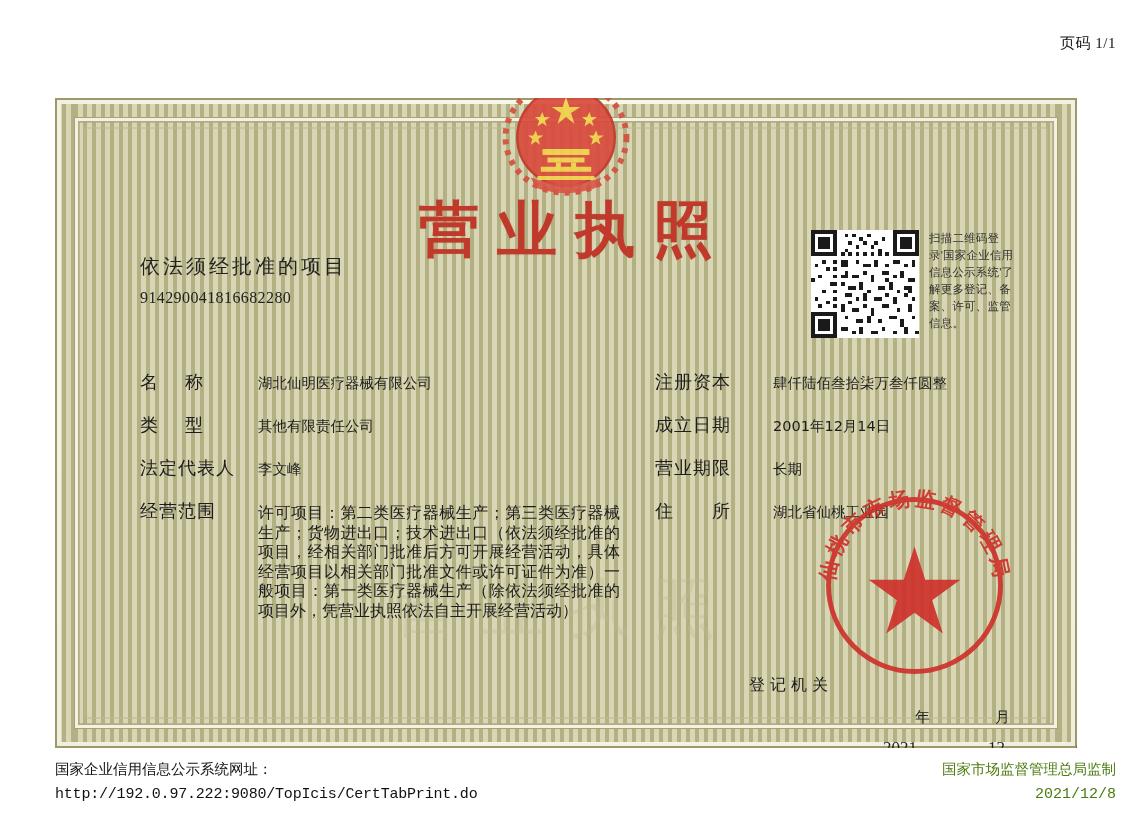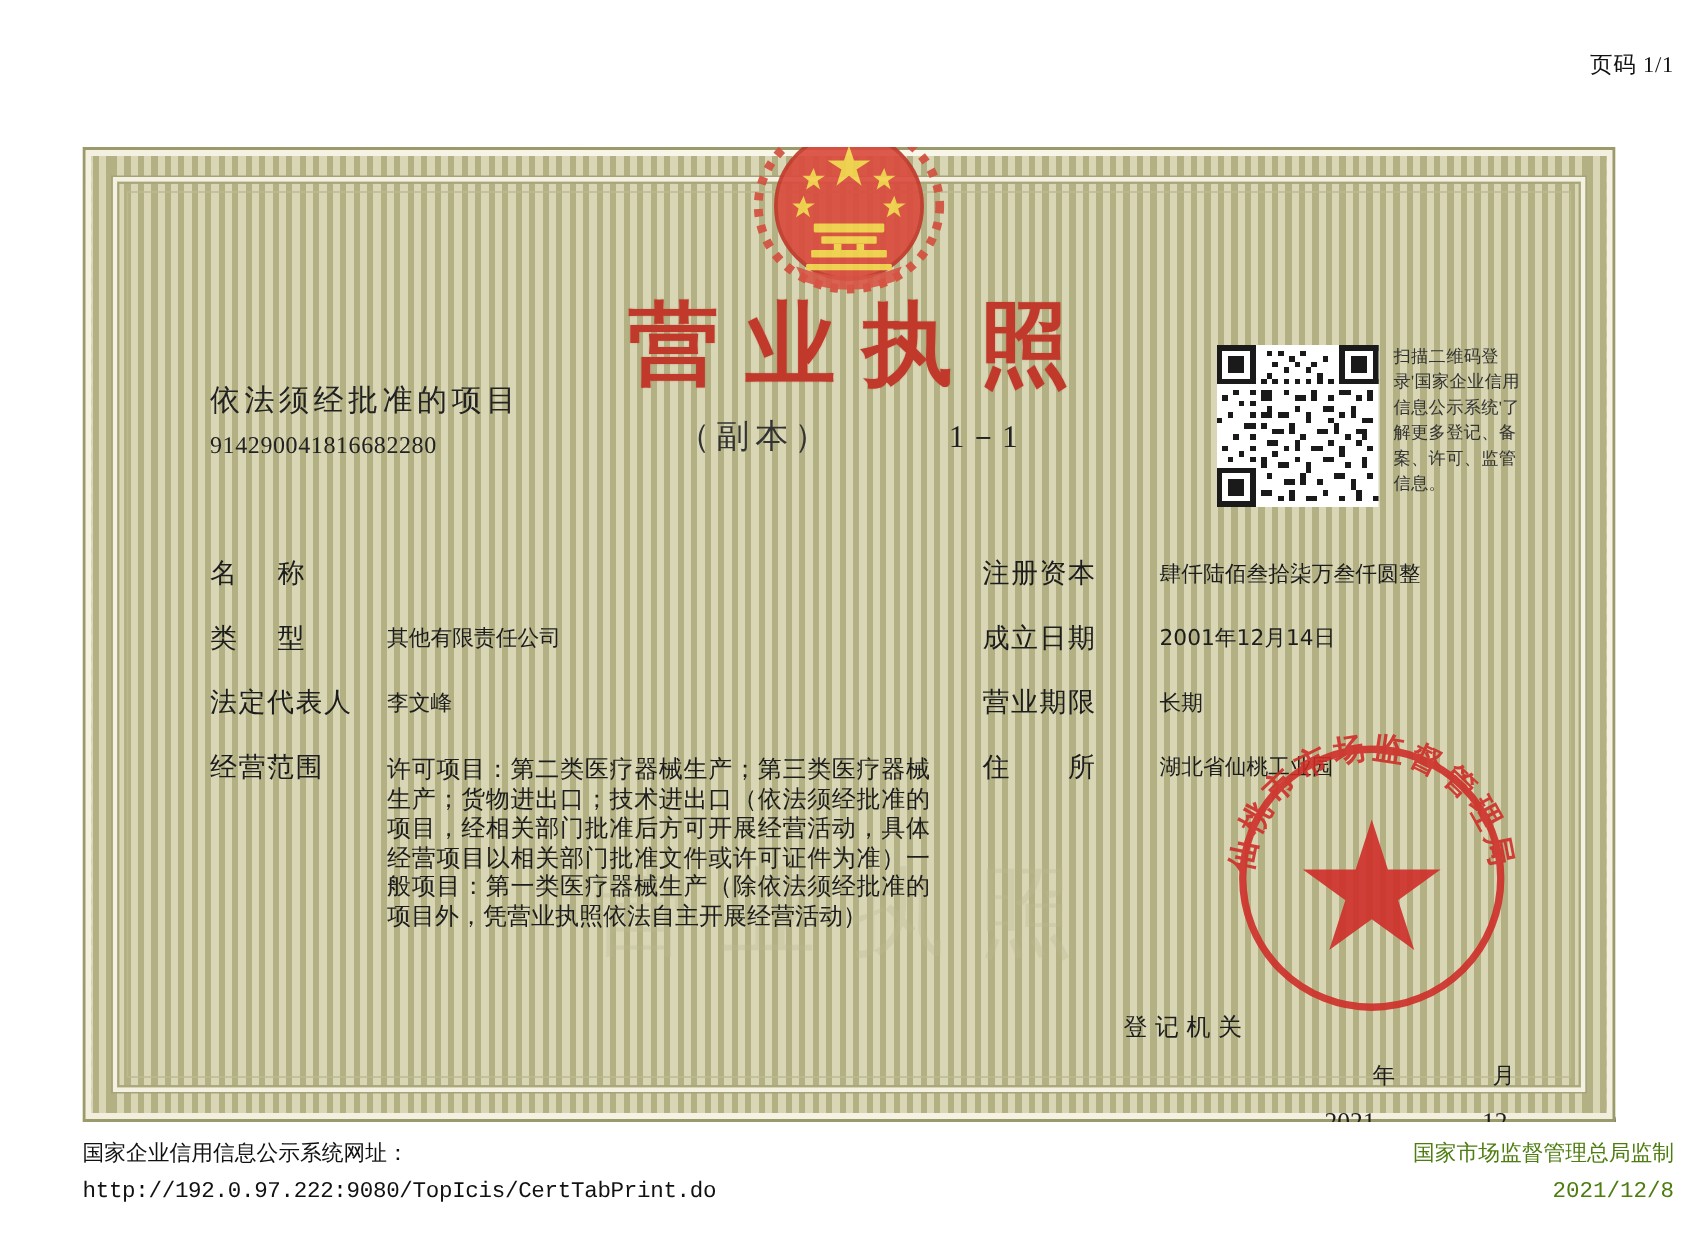--- a/index.html
+++ b/index.html
@@ -192,21 +192,21 @@
     width: 108px;
     height: 108px;
     image-rendering: pixelated;
   }
   .qr-note {
     margin-left: 10px;
     width: 86px;
     font-size: 11.5px;
     line-height: 17px;
     color: #333;
-    font-family: Liberation Serif, serif;
+    font-family: Liberation Sans, sans-serif;
     letter-spacing: 0.2px;
   }
 
   
   .fields {
     position: absolute;
     left: 0; right: 0;
     top: 272px;
     height: 260px;
   }
@@ -320,24 +320,20 @@
         <rect x="106" y="122" width="6" height="6"></rect>
       </g>
 
       <g fill="#d94b3e" opacity="0.9">
         <path d="M58 140 q42 16 84 0 l-6 12 q-36 13 -72 0z"></path>
       </g>
     </g>
   </svg>
 
   <div class="title">营业执照</div>
-  <div class="subtitle-row">
-    <span class="copy">（副本）</span>
-    <span class="serial">1－1</span>
-  </div>
 
   <div class="credit-code">
     <div class="label">依法须经批准的项目</div>
     <div class="value">914290041816682280</div>
   </div>
 
   <div class="qr-block">
     <svg class="qr-code" viewBox="0 0 29 29" shape-rendering="crispEdges">
       <rect width="29" height="29" fill="#ffffff"></rect>
       <g fill="#1a1a1a">
@@ -461,20 +457,21 @@
   </div>
 
   <div class="fields">
 
     <div class="col-left">
 
       <div class="field">
         <div class="f-label">
           <span>名</span><span class="gap"></span><span>称</span>
         </div>
+        <div class="f-value big">湖北仙明医疗器械有限公司</div>
       </div>
 
       <div class="field">
         <div class="f-label">
           <span>类</span><span class="gap"></span><span>型</span>
         </div>
         <div class="f-value big">其他有限责任公司</div>
       </div>
 
       <div class="field">

